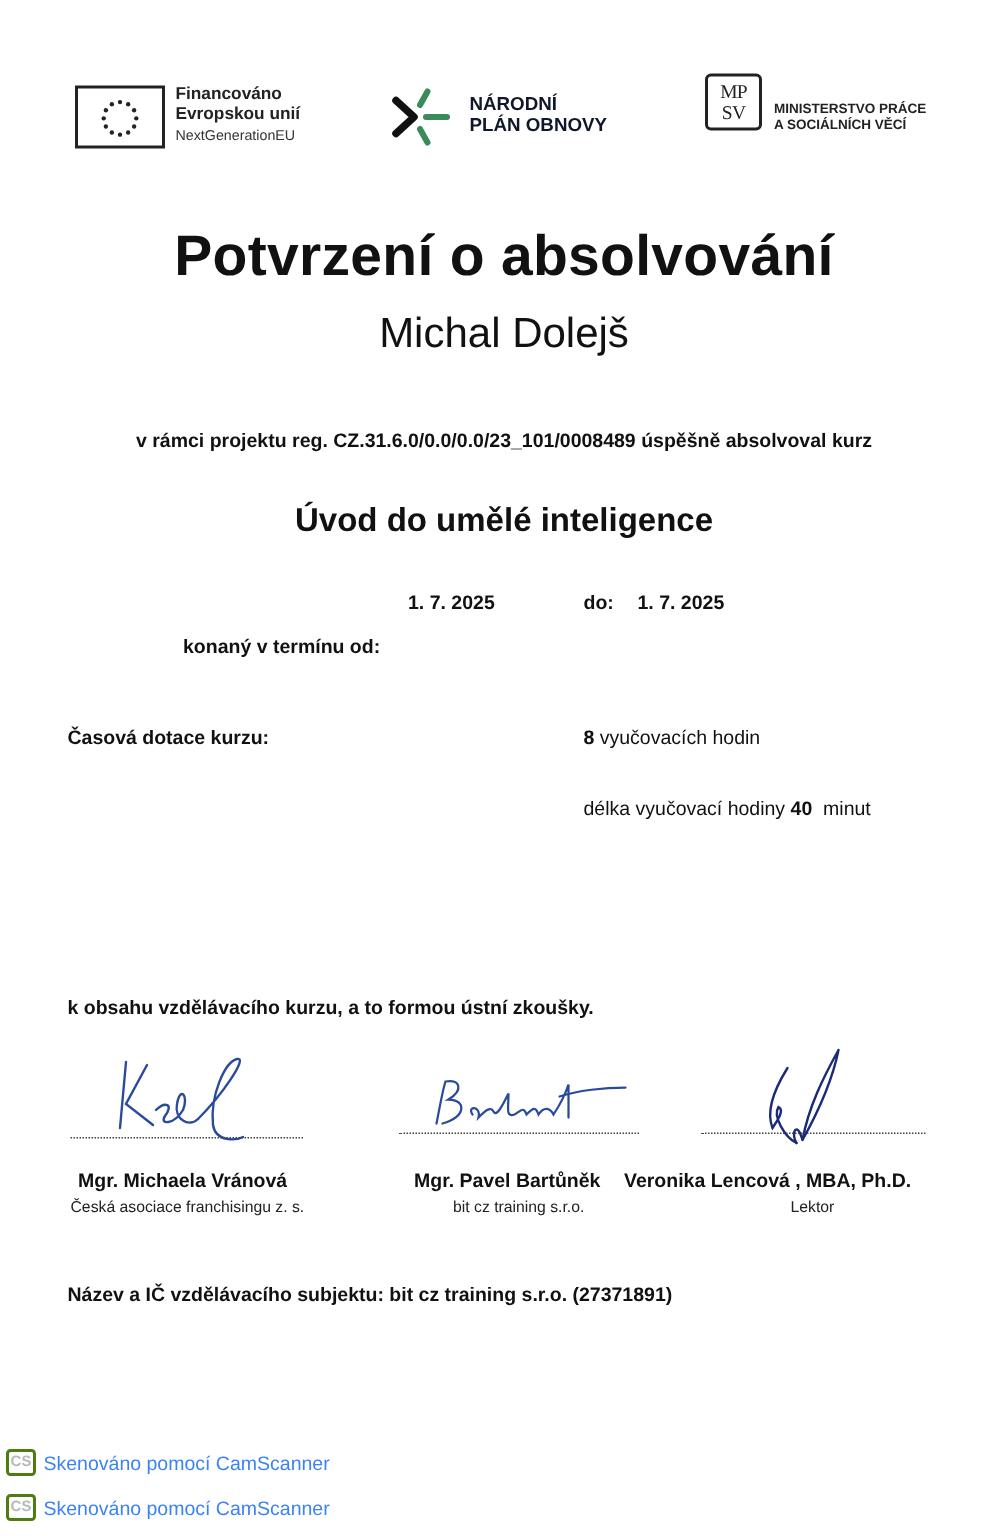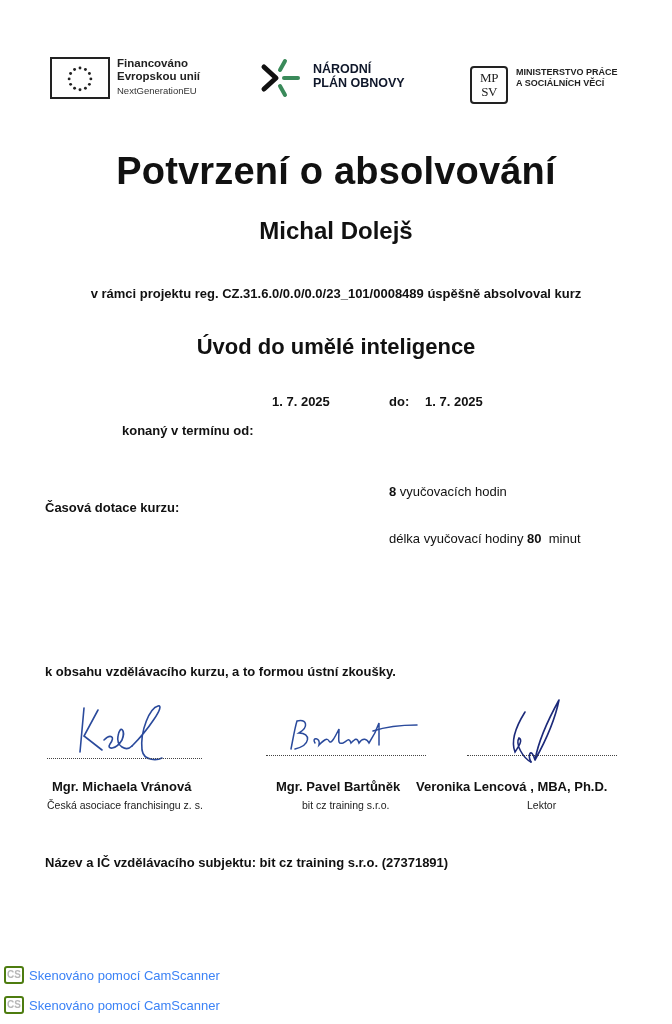--- a/index.html
+++ b/index.html
@@ -12,40 +12,40 @@
   .eu-flag { left: 50px; top: 57px; width: 60px; height: 42px; border: 2px solid #222; }
   .eu-flag svg { width: 100%; height: 100%; }
   .eu-text { left: 117px; top: 57px; line-height: 13px; }
   .eu-text .l1, .eu-text .l2 { font-size: 11.5px; font-weight: bold; color: #222; display: block; }
   .eu-text .l3 { font-size: 9.5px; color: #333; display: block; margin-top: 1px; }
 
   .npo-logo { left: 258px; top: 57px; width: 48px; height: 42px; }
   .npo-text { left: 313px; top: 62px; font-size: 12.5px; font-weight: bold; line-height: 14px; color: #0f172a; }
   .npo-text span { display: block; }
 
-  .mpsv-logo { left: 470px; top: 66px; width: 38px; height: 38px; border: 2.5px solid #222; border-radius: 4px;
+  .mpsv-logo { left: 470px; top: 49px; width: 38px; height: 38px; border: 2.5px solid #222; border-radius: 4px;
                font-family: "Liberation Serif", serif; font-size: 13px; line-height: 14px; text-align: center; padding-top: 3px; color: #222; }
   .mpsv-logo span { display: block; letter-spacing: -0.5px; }
   .mpsv-text { left: 516px; top: 67px; font-size: 9px; font-weight: bold; line-height: 11px; color: #222; }
   .mpsv-text span { display: block; }
 
   
   .center { left: 0; width: 672px; text-align: center; }
   .title { top: 150px; font-size: 38px; font-weight: bold; letter-spacing: 0.2px; }
-  .person { top: 217px; font-size: 24px; font-weight: bold; }
+  .person { top: 206px; font-size: 28px; font-weight: normal; }
   .project { top: 286px; font-size: 13px; font-weight: bold; }
   .course { top: 334px; font-size: 22px; font-weight: bold; }
 
   .term { top: 394px; font-size: 13px; font-weight: bold; }
   .term-label { left: 122px; margin-top: 29px; }
   .term-from { left: 272px; }
   .term-to-label { left: 389px; }
   .term-to { left: 425px; }
 
-  .hours-label { left: 45px; top: 484px; font-size: 13px; font-weight: bold; margin-top: 16px; }
+  .hours-label { left: 45px; top: 484px; font-size: 13px; font-weight: bold; }
   .hours-value { left: 389px; top: 484px; font-size: 13px; }
   .lesson-length { left: 389px; top: 531px; font-size: 13px; }
   b { font-weight: bold; }
 
   .completion { left: 45px; top: 662px; font-size: 13px; font-weight: bold; line-height: 20px; }
 
   
   .sig-line { border-bottom: 1.5px dotted #444; height: 1px; }
   .sig1-line { left: 47px; top: 758px; width: 155px; }
   .sig2-line { left: 266px; top: 755px; width: 160px; }
@@ -128,21 +128,21 @@
 <div class="abs center project">v rámci projektu reg. CZ.31.6.0/0.0/0.0/23_101/0008489 úspěšně absolvoval kurz</div>
 <div class="abs center course">Úvod do umělé inteligence</div>
 
 <div class="abs term term-label">konaný v termínu od:</div>
 <div class="abs term term-from">1. 7. 2025</div>
 <div class="abs term term-to-label">do:</div>
 <div class="abs term term-to">1. 7. 2025</div>
 
 <div class="abs hours-label">Časová dotace kurzu:</div>
 <div class="abs hours-value"><b>8</b><span> vyučovacích hodin</span></div>
-<div class="abs lesson-length"><span>délka vyučovací hodiny </span><b>80</b><span style="white-space:pre">  minut</span></div>
+<div class="abs lesson-length"><span>délka vyučovací hodiny </span><b>40</b><span style="white-space:pre">  minut</span></div>
 
 <div class="abs completion">
   <div>k obsahu vzdělávacího kurzu, a to formou ústní zkoušky.</div>
 </div>
 
 <div class="sig-img sig1">
   <svg viewBox="0 0 110 66" width="110" height="66" fill="none" stroke="#2a4a9c" stroke-width="1.6" stroke-linecap="round">
     <path d="M14 8 L10 52"></path>
     <path d="M28 10 L14 36 L32 50"></path>
     <path d="M34 40 C40 34 46 36 40 44 C36 50 46 50 52 40 C56 30 50 24 48 36 C46 46 56 52 62 46"></path>

